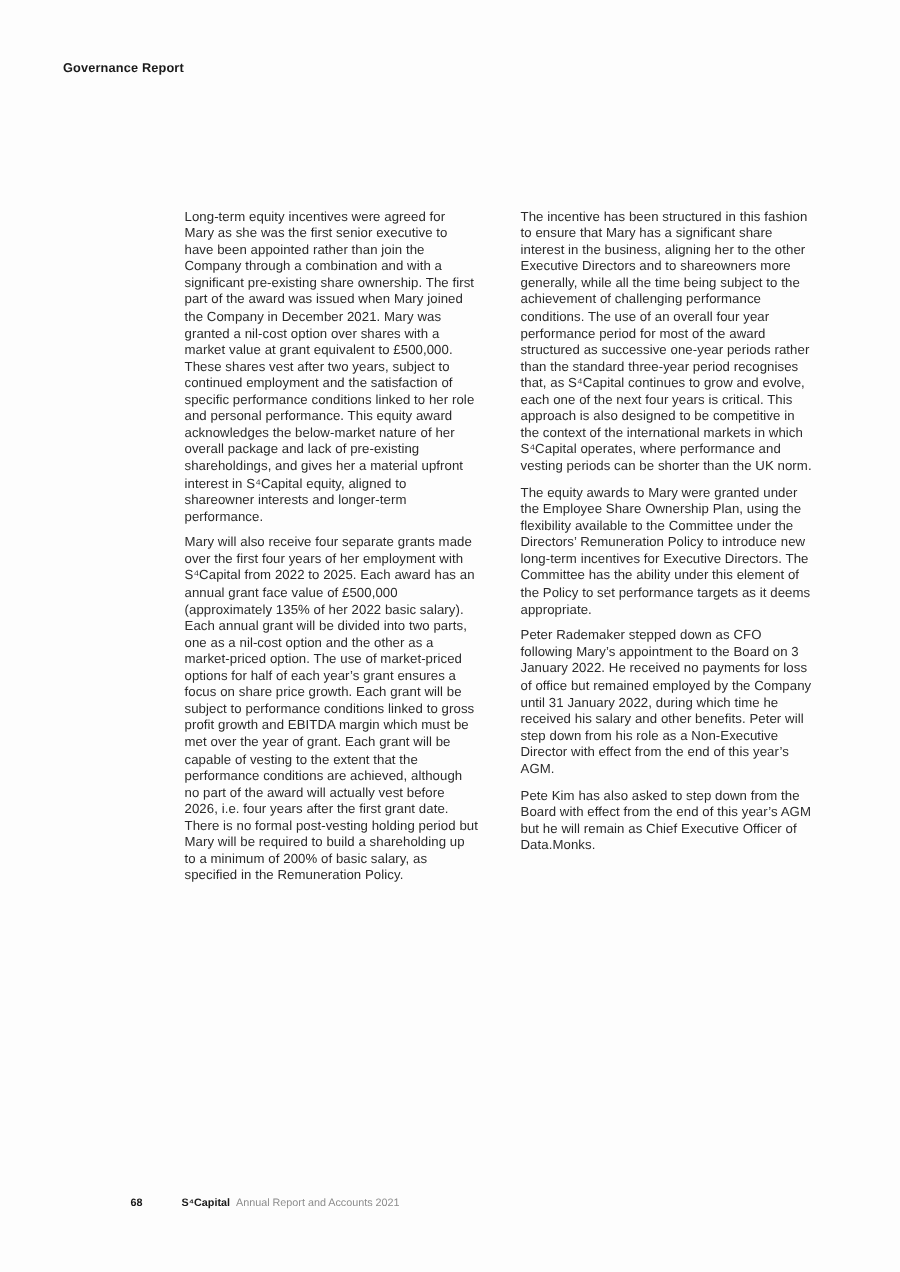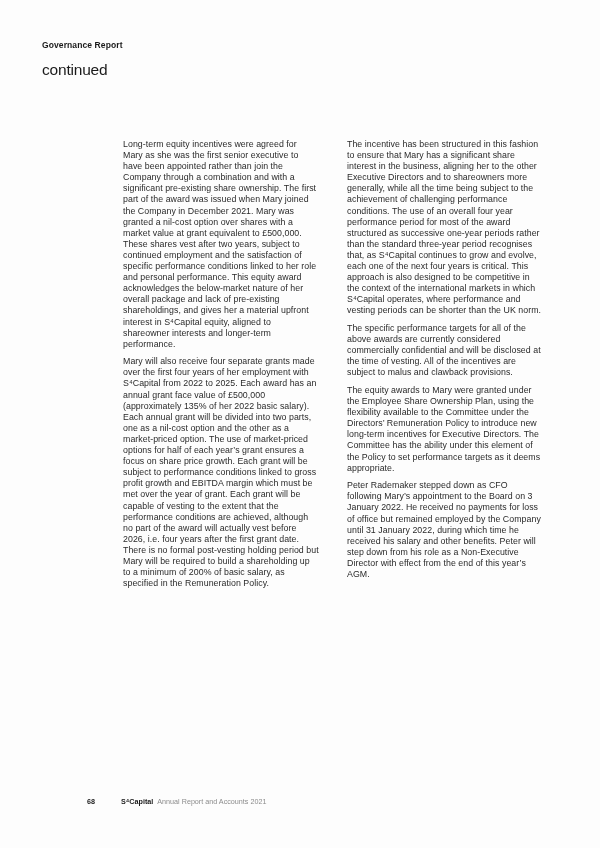--- a/index.html
+++ b/index.html
@@ -94,33 +94,32 @@
     margin-left: 2px;
   }
 </style>
 </head>
 <body>
 
 <div class="page">
 
   <div class="header">
     <div class="eyebrow">Governance Report</div>
-    <div class="subtitle">continued</div>
   </div>
 
   <div class="content">
     <div class="column">
         <p>Long-term equity incentives were agreed for Mary as she was the first senior executive to have been appointed rather than join the Company through a combination and with a significant pre-existing share ownership. The first part of the award was issued when Mary joined the Company in December 2021. Mary was granted a nil-cost option over shares with a market value at grant equivalent to £500,000. These shares vest after two years, subject to continued employment and the satisfaction of specific performance conditions linked to her role and personal performance. This equity award acknowledges the below-market nature of her overall package and lack of pre-existing shareholdings, and gives her a material upfront interest in S⁴Capital equity, aligned to shareowner interests and longer-term performance.</p>
         <p>Mary will also receive four separate grants made over the first four years of her employment with S⁴Capital from 2022 to 2025. Each award has an annual grant face value of £500,000 (approximately 135% of her 2022 basic salary). Each annual grant will be divided into two parts, one as a nil-cost option and the other as a market-priced option. The use of market-priced options for half of each year’s grant ensures a focus on share price growth. Each grant will be subject to performance conditions linked to gross profit growth and EBITDA margin which must be met over the year of grant. Each grant will be capable of vesting to the extent that the performance conditions are achieved, although no part of the award will actually vest before 2026, i.e. four years after the first grant date. There is no formal post-vesting holding period but Mary will be required to build a shareholding up to a minimum of 200% of basic salary, as specified in the Remuneration Policy.</p>
       </div>
     <div class="column">
         <p>The incentive has been structured in this fashion to ensure that Mary has a significant share interest in the business, aligning her to the other Executive Directors and to shareowners more generally, while all the time being subject to the achievement of challenging performance conditions. The use of an overall four year performance period for most of the award structured as successive one-year periods rather than the standard three-year period recognises that, as S⁴Capital continues to grow and evolve, each one of the next four years is critical. This approach is also designed to be competitive in the context of the international markets in which S⁴Capital operates, where performance and vesting periods can be shorter than the UK norm.</p>
-        <p>The specific performance targets for all of the above awards are currently considered commercially confidential and will be disclosed at the time of vesting. All of the incentives are subject to malus and clawback provisions.</p>
         <p>The equity awards to Mary were granted under the Employee Share Ownership Plan, using the flexibility available to the Committee under the Directors’ Remuneration Policy to introduce new long-term incentives for Executive Directors. The Committee has the ability under this element of the Policy to set performance targets as it deems appropriate.</p>
         <p>Peter Rademaker stepped down as CFO following Mary’s appointment to the Board on 3 January 2022. He received no payments for loss of office but remained employed by the Company until 31 January 2022, during which time he received his salary and other benefits. Peter will step down from his role as a Non-Executive Director with effect from the end of this year’s AGM.</p>
+        <p>Pete Kim has also asked to step down from the Board with effect from the end of this year’s AGM but he will remain as Chief Executive Officer of Data.Monks.</p>
       </div>
   </div>
 
   <div class="footer">
     <span class="page-number">68</span>
     <span class="brand-line">
       <span class="brand">S⁴Capital</span>
       <span class="report-name">Annual Report and Accounts 2021</span>
     </span>
   </div>

